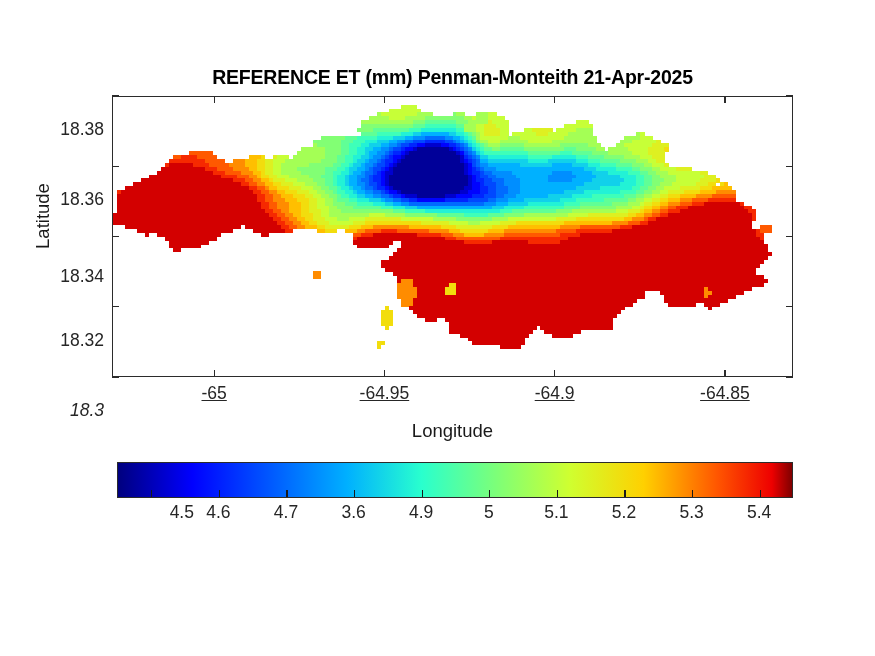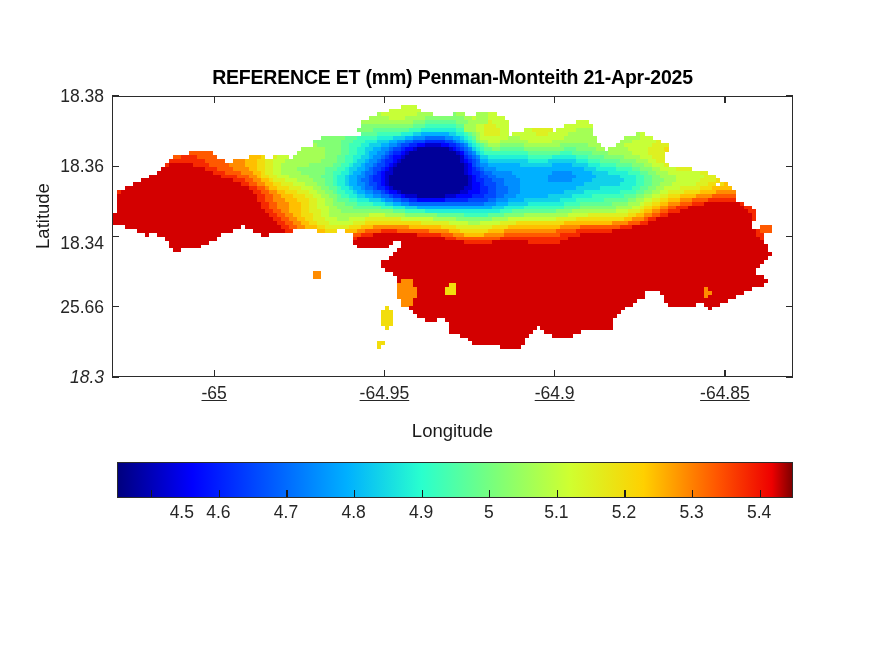--- a/index.html
+++ b/index.html
@@ -85,20 +85,21 @@
     text-decoration: underline;
   }
   .yticklabel {
     position: absolute;
     right: 881px;           
     font-size: 17.5px;
     color: #262626;
     text-align: right;
     transform: translateY(-50%);
     white-space: nowrap;
+    margin-top: 33px;
   }
 
   
   #xlabel {
     position: absolute;
     left: 112px;
     top: 420px;
     width: 681px;
     text-align: center;
     font-size: 18.5px;
@@ -1159,21 +1160,21 @@
       <div class="tick-y right" style="top: 95.35px;"></div>
     </div>
   <div id="xticklabels-layer">
       <div class="xticklabel" style="left: 214.15px;">-65</div>
       <div class="xticklabel" style="left: 384.4px;">-64.95</div>
       <div class="xticklabel" style="left: 554.65px;">-64.9</div>
       <div class="xticklabel" style="left: 724.9px;">-64.85</div>
     </div>
   <div id="yticklabels-layer">
       <div class="yticklabel" style="left: 0px; width: 104px; top: 377px; font-style: italic;">18.3</div>
-      <div class="yticklabel" style="left: 0px; width: 104px; top: 306.75px;">25.66</div>
+      <div class="yticklabel" style="left: 0px; width: 104px; top: 306.75px;">18.32</div>
       <div class="yticklabel" style="left: 0px; width: 104px; top: 243px;">18.34</div>
       <div class="yticklabel" style="left: 0px; width: 104px; top: 166.25px;">18.36</div>
       <div class="yticklabel" style="left: 0px; width: 104px; top: 96px;">18.38</div>
     </div>
 
   <div id="xlabel">Longitude</div>
   <div id="ylabel">Latitude</div>
 
   <div id="colorbar">
     <div id="colorbar-gradient" style="background: linear-gradient(to right, rgb(0, 0, 127) 0%, rgb(0, 0, 255) 11%, rgb(0, 176, 255) 34%, rgb(41, 255, 206) 45%, rgb(124, 255, 121) 56%, rgb(207, 255, 48) 67%, rgb(255, 208, 0) 78%, rgb(255, 85, 0) 89%, rgb(238, 0, 0) 97%, rgb(127, 0, 0) 100%);"></div>
@@ -1185,21 +1186,21 @@
       <div class="cb-tick" style="left: 371.2px;"></div>
       <div class="cb-tick" style="left: 438.8px;"></div>
       <div class="cb-tick" style="left: 506.4px;"></div>
       <div class="cb-tick" style="left: 574px;"></div>
       <div class="cb-tick" style="left: 641.6px;"></div>
     </div>
   <div id="cbticklabels-layer">
       <div class="cbticklabel" style="left: 150.8px; margin-left: 31px;">4.5</div>
       <div class="cbticklabel" style="left: 218.4px;">4.6</div>
       <div class="cbticklabel" style="left: 286px;">4.7</div>
-      <div class="cbticklabel" style="left: 353.6px;">4.8</div>
+      <div class="cbticklabel" style="left: 353.6px;">3.6</div>
       <div class="cbticklabel" style="left: 421.2px;">4.9</div>
       <div class="cbticklabel" style="left: 488.8px;">5</div>
       <div class="cbticklabel" style="left: 556.4px;">5.1</div>
       <div class="cbticklabel" style="left: 624px;">5.2</div>
       <div class="cbticklabel" style="left: 691.6px;">5.3</div>
       <div class="cbticklabel" style="left: 759.2px;">5.4</div>
     </div>
 
 </div>
 

